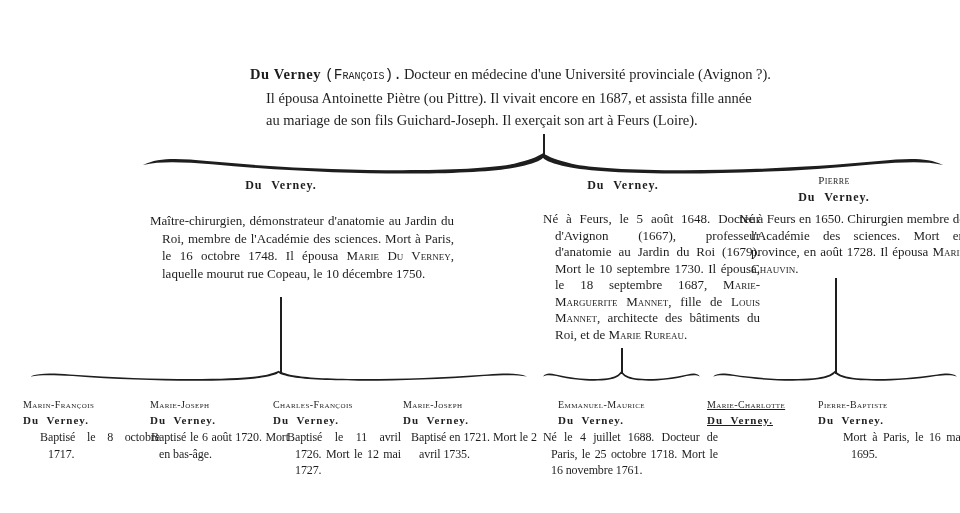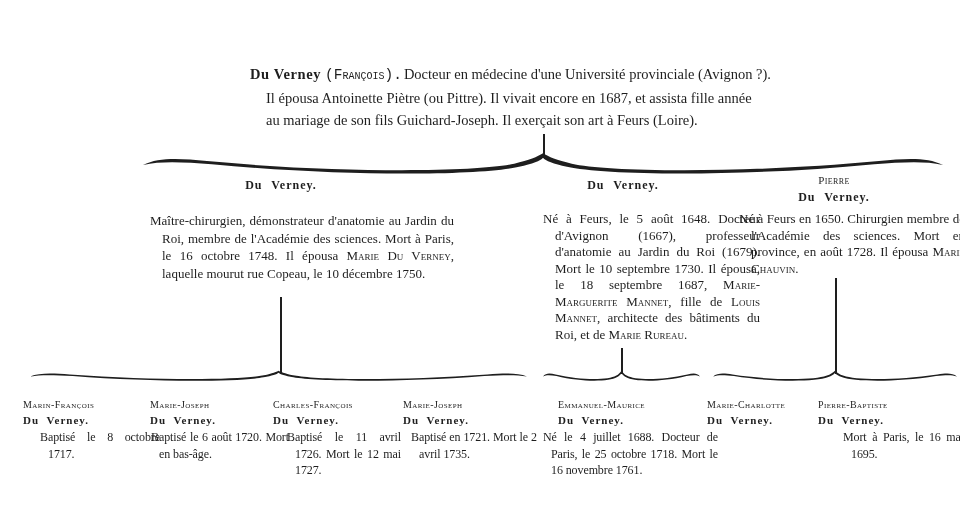--- a/index.html
+++ b/index.html
@@ -46,21 +46,21 @@
   .bio{text-align:justify;font-size:13px;line-height:17px;padding-left:12px;text-indent:-12px;}
   #bio1{left:150px;top:212px;width:292px;line-height:17.5px;}
   #bio2{left:543px;top:211px;width:205px;line-height:16.5px;}
   #bio3{left:739px;top:211px;width:214px;line-height:16.5px;}
 
   
   .gchead{text-align:left;top:391px;width:130px;margin-top:8px;}
   .gchead .name{font-variant:small-caps;font-size:10px;letter-spacing:.4px;white-space:nowrap;}
   .gchead .surname{font-weight:bold;font-size:11px;margin-top:4px;letter-spacing:1px;word-spacing:4px;}
   #gh1{left:23px;}  #gh2{left:150px;} #gh3{left:273px;} #gh4{left:403px;}
-  #gh5{left:558px;} #gh6{left:707px;} #gh7{left:818px;}
+  #gh5{left:558px;} #gh6{left:707px;text-decoration:underline;} #gh7{left:818px;}
 
   .gcbio{top:429px;text-align:justify;font-size:12px;line-height:16.5px;padding-left:8px;text-indent:-8px;letter-spacing:-.1px;}
   #gb1{left:40px;width:112px;}
   #gb2{left:151px;width:130px;}
   #gb3{left:287px;width:106px;}
   #gb4{left:411px;width:118px;}
   #gb5{left:543px;width:167px;}
   #gb6{left:702px;width:140px;text-align:center;white-space:nowrap;padding-left:0;text-indent:0;}
   #gb7{left:843px;width:113px;}
 </style>

